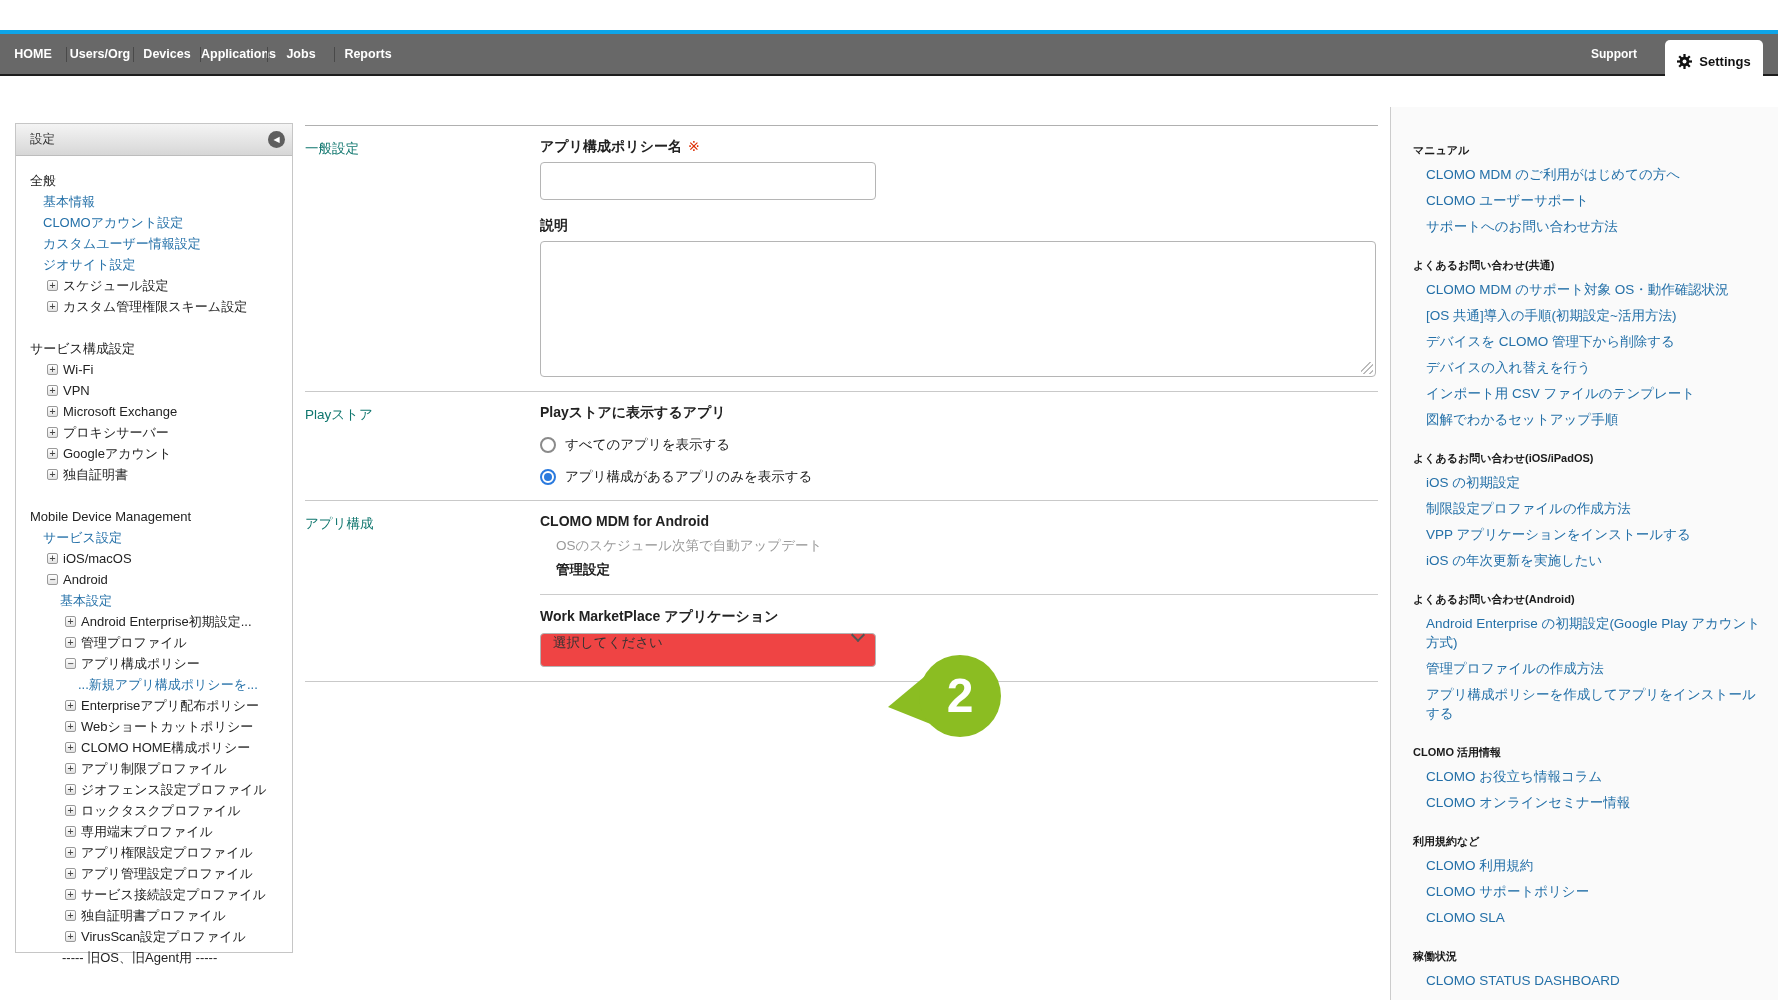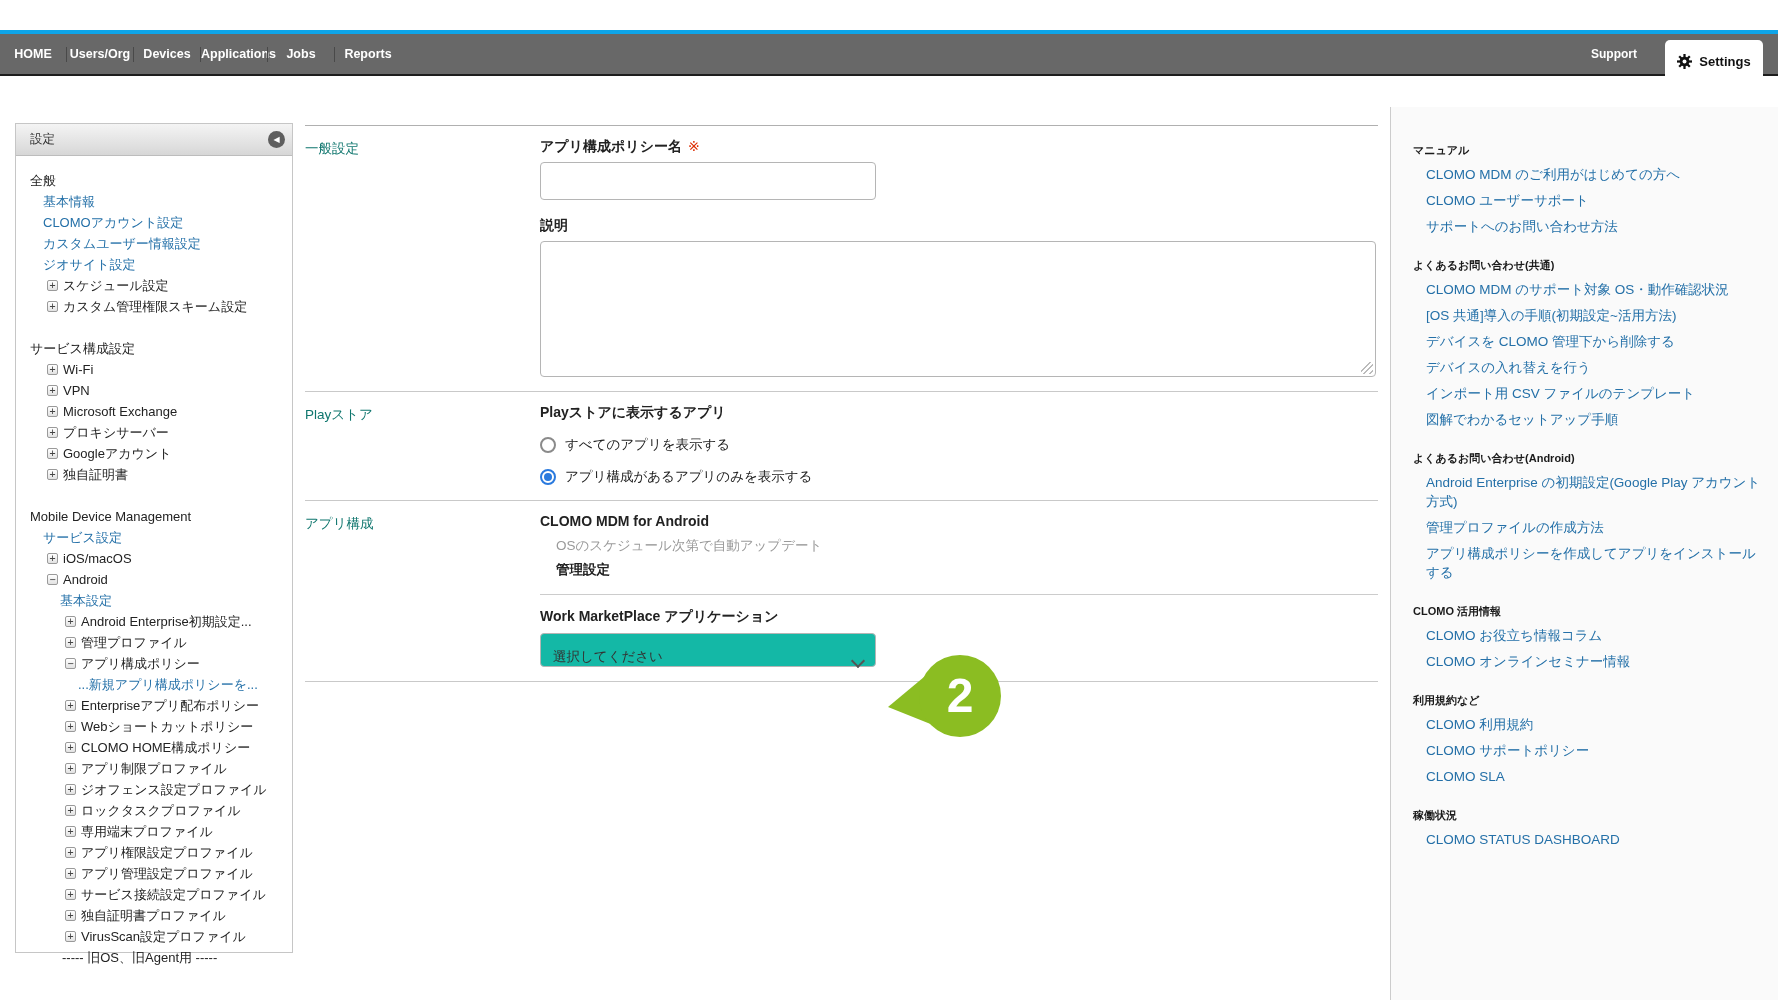--- a/index.html
+++ b/index.html
@@ -63,22 +63,22 @@
   .rad{width:16px;height:16px;border-radius:50%;border:2px solid #8a8a8a;box-sizing:border-box;
     margin-right:9px;background:#fff;flex:0 0 auto;}
   .rad.sel{border-color:#2a7ade;position:relative;}
   .rad.sel::after{content:"";position:absolute;left:2px;top:2px;width:8px;height:8px;border-radius:50%;background:#2a7ade;}
   .note{margin-top:8px;margin-left:16px;color:#9a9a9a;font-size:13.5px;}
   .mlabel{margin-top:6px;margin-left:16px;font-weight:bold;font-size:13.5px;color:#222;}
   .mval{margin-top:5px;margin-left:36px;color:#9a9a9a;font-size:13.5px;}
   .subdiv{border-top:1px solid #ccc;margin-top:15px;}
   .wmp{margin-top:13px;font-size:14px;font-weight:bold;color:#222;}
   .sel-box{margin-top:7px;width:336px;height:34px;border:1px solid #b5b5b5;border-radius:4px;
-    display:flex;align-items:flex-end;justify-content:space-between;padding:0 12px;box-sizing:border-box;
-    font-size:13.5px;color:#333;background:#14b8a6;cursor:pointer;}
+    display:flex;align-items:flex-start;justify-content:space-between;padding:0 12px;box-sizing:border-box;
+    font-size:13.5px;color:#333;background:#ef4444;cursor:pointer;}
   .chev{width:8px;height:8px;border-right:2px solid #555;border-bottom:2px solid #555;
     transform:rotate(45deg);margin-top:-4px;flex:0 0 auto;}
   .badge{position:absolute;left:583px;top:541px;z-index:10;pointer-events:none;}
   .btnrow{display:flex;justify-content:flex-end;margin-top:11px;}
   .add-btn{width:90px;height:33px;border:1px solid #b3b3b3;border-radius:5px;
     background:linear-gradient(#fefefe,#e7e7e7);color:#9f9f9f;font-size:14px;
     display:flex;align-items:center;justify-content:center;cursor:pointer;}
   
   .rsb{position:absolute;left:1390px;top:107px;width:388px;height:893px;background:#fafafa;
     border-left:1px solid #ccc;box-sizing:border-box;padding:36px 16px 0 22px;overflow:hidden;}
@@ -326,20 +326,27 @@
   <div class="h-sec">
     <div class="h-head">よくあるお問い合わせ(共通)</div>
     <div class="h-link">CLOMO MDM のサポート対象 OS・動作確認状況</div>
     <div class="h-link">[OS 共通]導入の手順(初期設定~活用方法)</div>
     <div class="h-link">デバイスを CLOMO 管理下から削除する</div>
     <div class="h-link">デバイスの入れ替えを行う</div>
     <div class="h-link">インポート用 CSV ファイルのテンプレート</div>
     <div class="h-link">図解でわかるセットアップ手順</div>
   </div>
   <div class="h-sec">
+    <div class="h-head">よくあるお問い合わせ(iOS/iPadOS)</div>
+    <div class="h-link">iOS の初期設定</div>
+    <div class="h-link">制限設定プロファイルの作成方法</div>
+    <div class="h-link">VPP アプリケーションをインストールする</div>
+    <div class="h-link">iOS の年次更新を実施したい</div>
+  </div>
+  <div class="h-sec">
     <div class="h-head">よくあるお問い合わせ(Android)</div>
     <div class="h-link">Android Enterprise の初期設定(Google Play アカウント方式)</div>
     <div class="h-link">管理プロファイルの作成方法</div>
     <div class="h-link">アプリ構成ポリシーを作成してアプリをインストールする</div>
   </div>
   <div class="h-sec">
     <div class="h-head">CLOMO 活用情報</div>
     <div class="h-link">CLOMO お役立ち情報コラム</div>
     <div class="h-link">CLOMO オンラインセミナー情報</div>
   </div>

